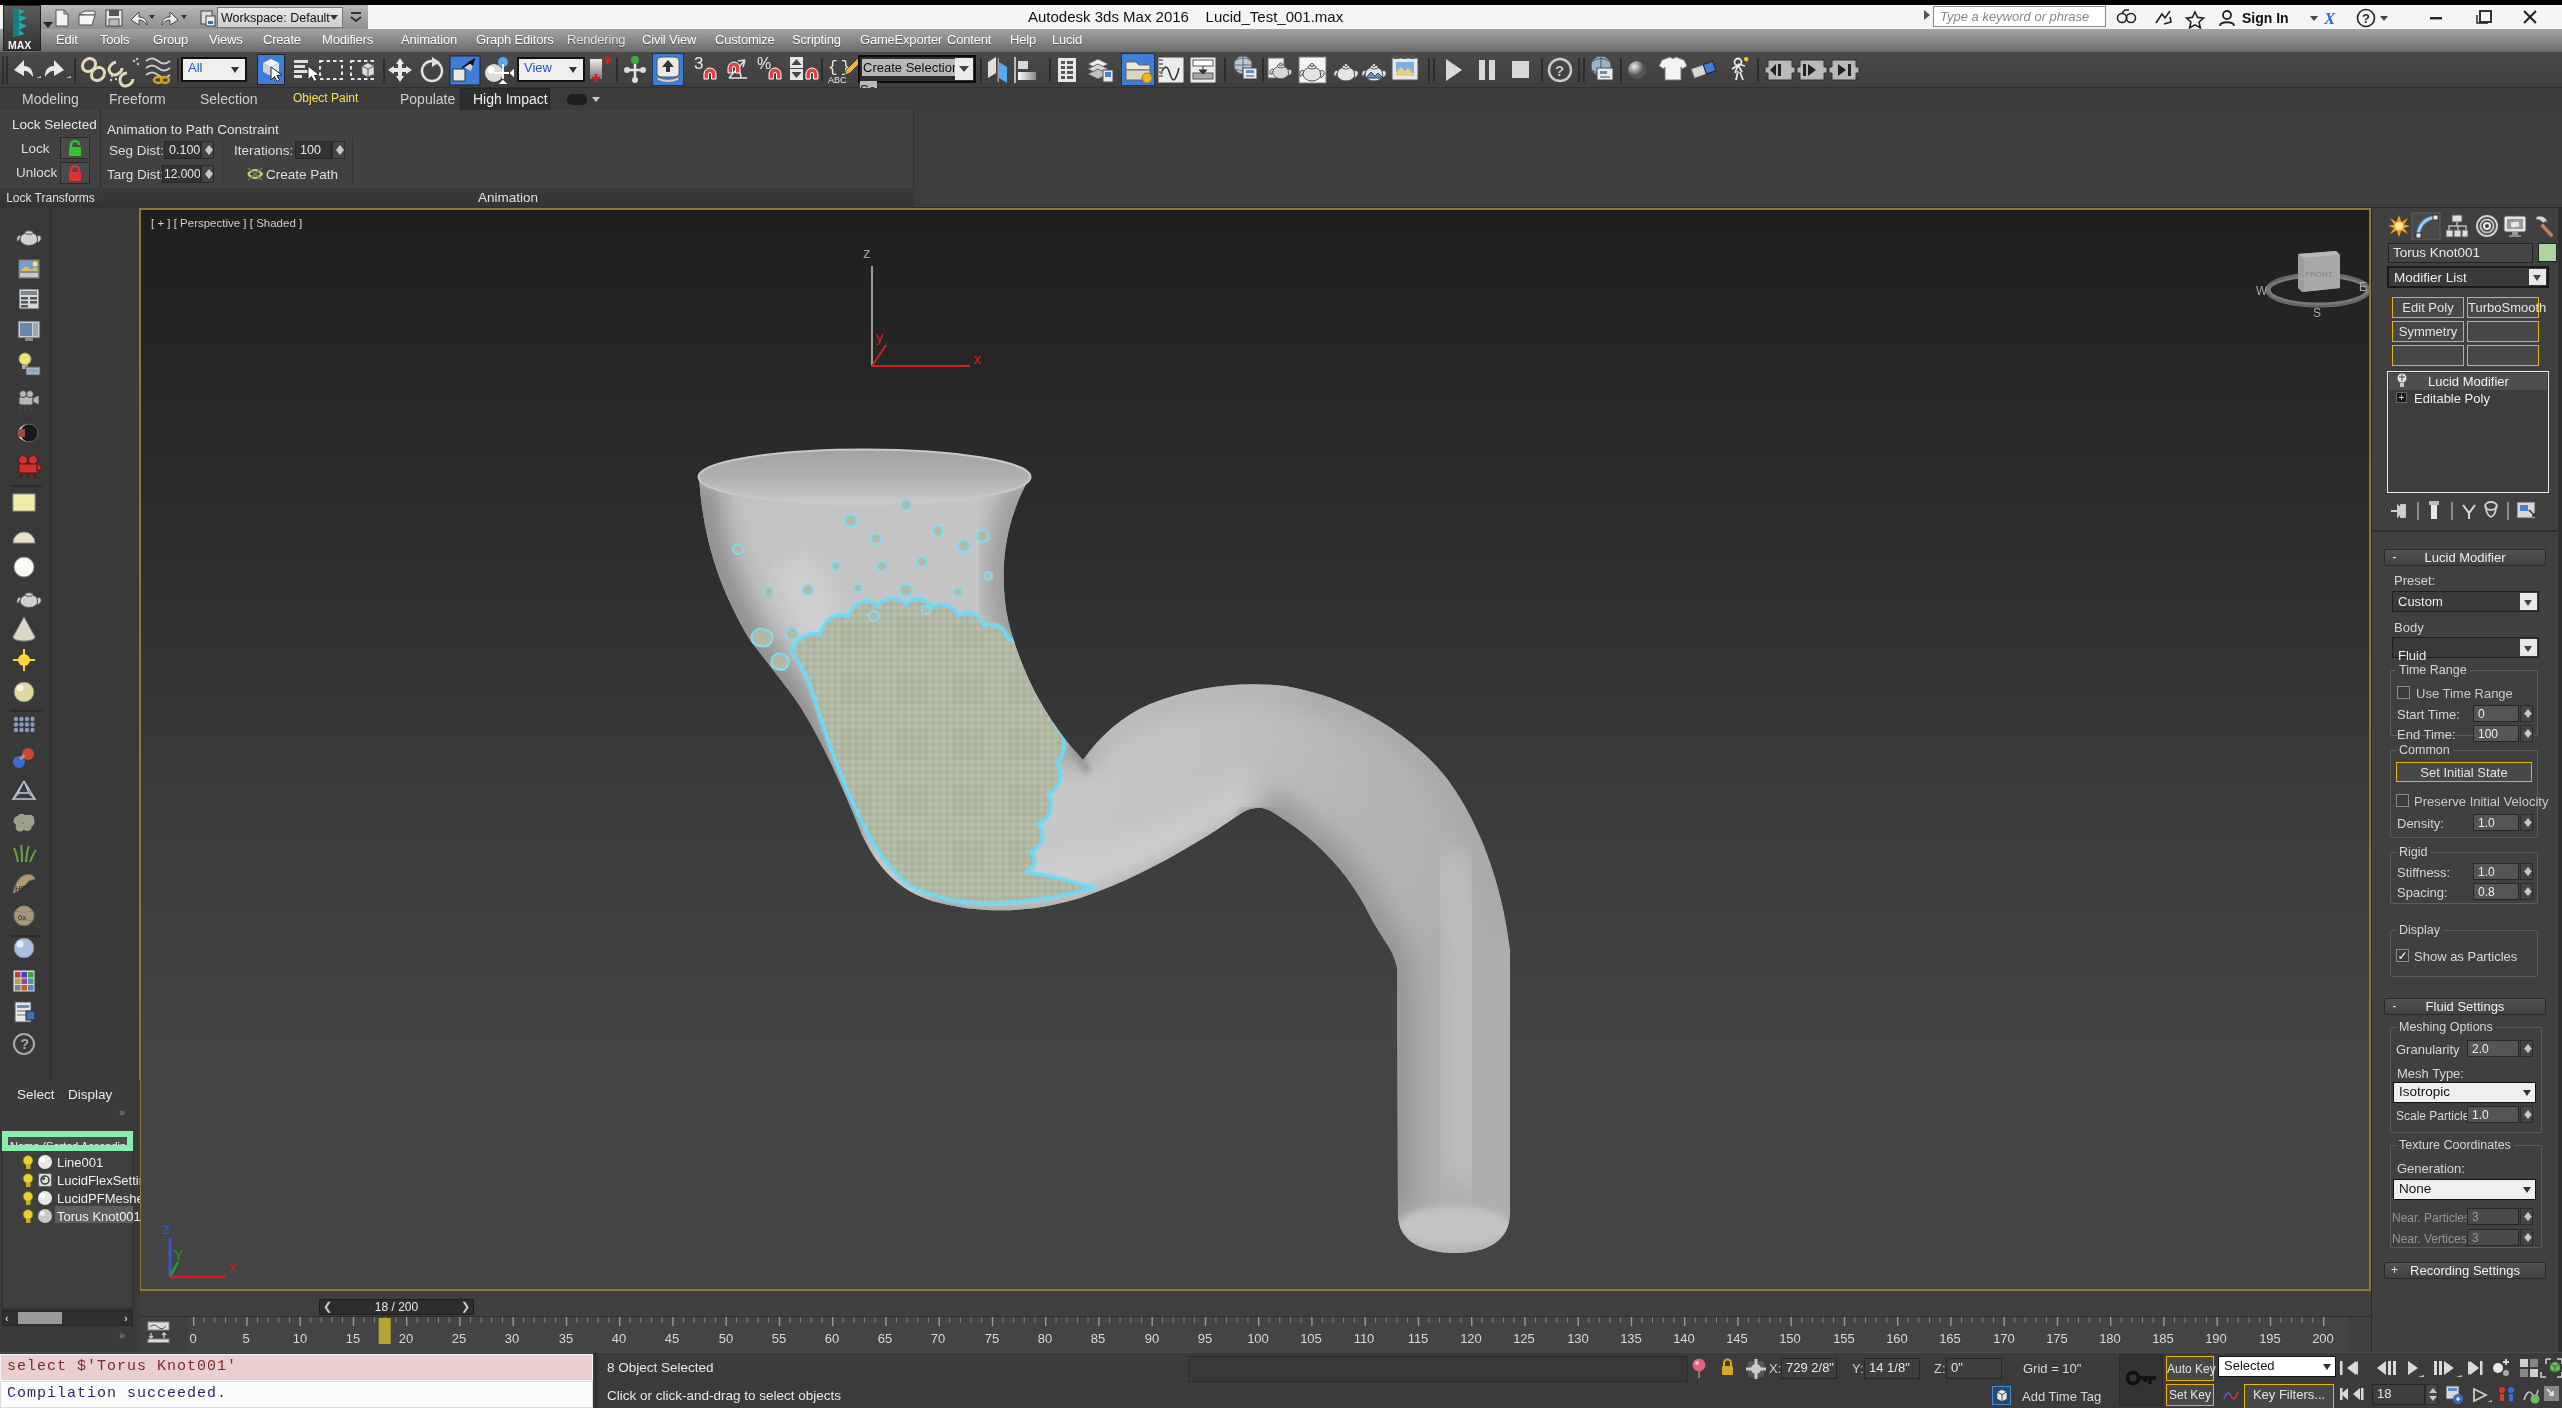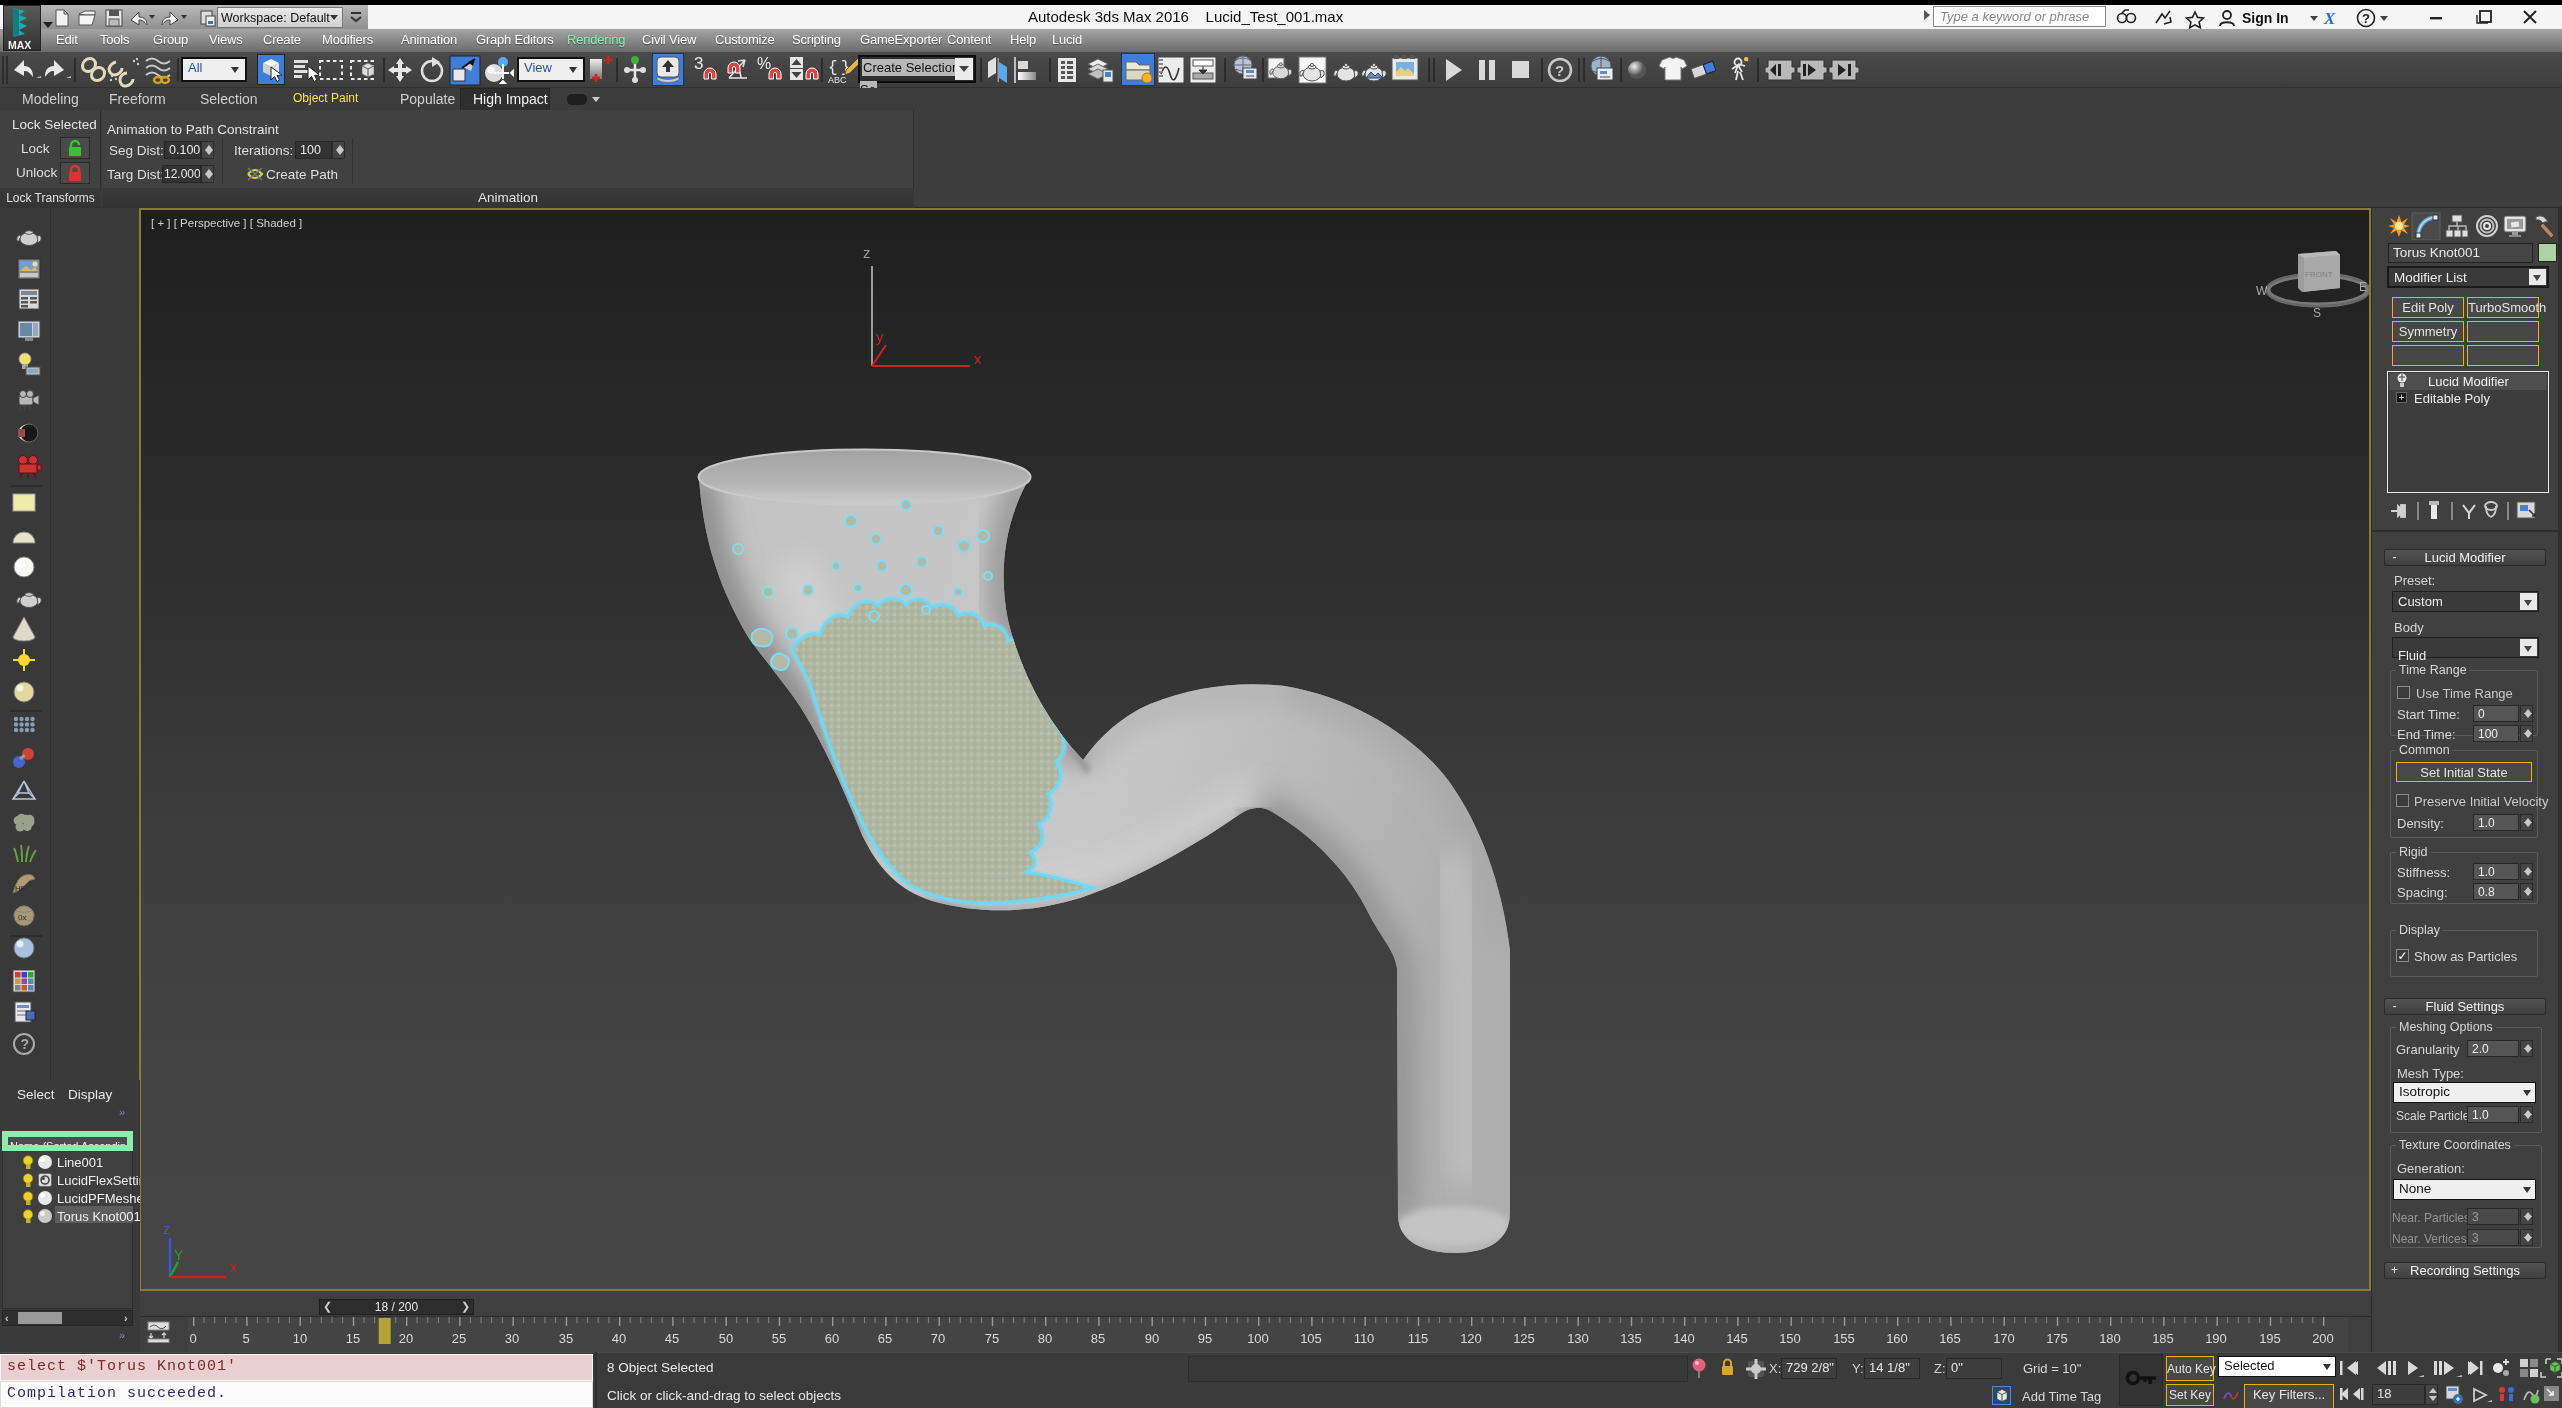--- a/index.html
+++ b/index.html
@@ -101,21 +101,21 @@
 </svg></div>
 <div class="a" style="left:0;top:29px;width:2562px;height:23px;background:linear-gradient(#a4a4a4,#8e8e8e 40%,#6b6b6b)"></div>
 <div class="a" style="left:56px;top:32px;color:#fff;font-size:13px;letter-spacing:-0.2px;text-shadow:0 1px 1px rgba(0,0,0,.4)">Edit</div>
 <div class="a" style="left:100px;top:32px;color:#fff;font-size:13px;letter-spacing:-0.2px;text-shadow:0 1px 1px rgba(0,0,0,.4)">Tools</div>
 <div class="a" style="left:153px;top:32px;color:#fff;font-size:13px;letter-spacing:-0.2px;text-shadow:0 1px 1px rgba(0,0,0,.4)">Group</div>
 <div class="a" style="left:209px;top:32px;color:#fff;font-size:13px;letter-spacing:-0.2px;text-shadow:0 1px 1px rgba(0,0,0,.4)">Views</div>
 <div class="a" style="left:263px;top:32px;color:#fff;font-size:13px;letter-spacing:-0.2px;text-shadow:0 1px 1px rgba(0,0,0,.4)">Create</div>
 <div class="a" style="left:322px;top:32px;color:#fff;font-size:13px;letter-spacing:-0.2px;text-shadow:0 1px 1px rgba(0,0,0,.4)">Modifiers</div>
 <div class="a" style="left:401px;top:32px;color:#fff;font-size:13px;letter-spacing:-0.2px;text-shadow:0 1px 1px rgba(0,0,0,.4)">Animation</div>
 <div class="a" style="left:476px;top:32px;color:#fff;font-size:13px;letter-spacing:-0.2px;text-shadow:0 1px 1px rgba(0,0,0,.4)">Graph Editors</div>
-<div class="a" style="left:567px;top:32px;color:#86efac;font-size:13px;letter-spacing:-0.2px;text-shadow:0 1px 1px rgba(0,0,0,.4)">Rendering</div>
+<div class="a" style="left:567px;top:32px;color:#e5e5e5;font-size:13px;letter-spacing:-0.2px;text-shadow:0 1px 1px rgba(0,0,0,.4)">Rendering</div>
 <div class="a" style="left:642px;top:32px;color:#fff;font-size:13px;letter-spacing:-0.2px;text-shadow:0 1px 1px rgba(0,0,0,.4)">Civil View</div>
 <div class="a" style="left:715px;top:32px;color:#fff;font-size:13px;letter-spacing:-0.2px;text-shadow:0 1px 1px rgba(0,0,0,.4)">Customize</div>
 <div class="a" style="left:792px;top:32px;color:#fff;font-size:13px;letter-spacing:-0.2px;text-shadow:0 1px 1px rgba(0,0,0,.4)">Scripting</div>
 <div class="a" style="left:860px;top:32px;color:#fff;font-size:13px;letter-spacing:-0.2px;text-shadow:0 1px 1px rgba(0,0,0,.4)">GameExporter</div>
 <div class="a" style="left:947px;top:32px;color:#fff;font-size:13px;letter-spacing:-0.2px;text-shadow:0 1px 1px rgba(0,0,0,.4)">Content</div>
 <div class="a" style="left:1010px;top:32px;color:#fff;font-size:13px;letter-spacing:-0.2px;text-shadow:0 1px 1px rgba(0,0,0,.4)">Help</div>
 <div class="a" style="left:1052px;top:32px;color:#fff;font-size:13px;letter-spacing:-0.2px;text-shadow:0 1px 1px rgba(0,0,0,.4)">Lucid</div>
 <div class="a" style="left:0;top:52px;width:2562px;height:36px;background:linear-gradient(#4a4a4a,#3e3e3e);border-bottom:1px solid #313131"></div>
 <div class="a" style="left:2px;top:56px;width:6px;height:28px;border-left:2px solid #2d2d2d;border-right:2px solid #2d2d2d"></div>
 <svg class="a" style="left:0;top:52px" width="1900" height="36" viewBox="0 0 1900 36">

